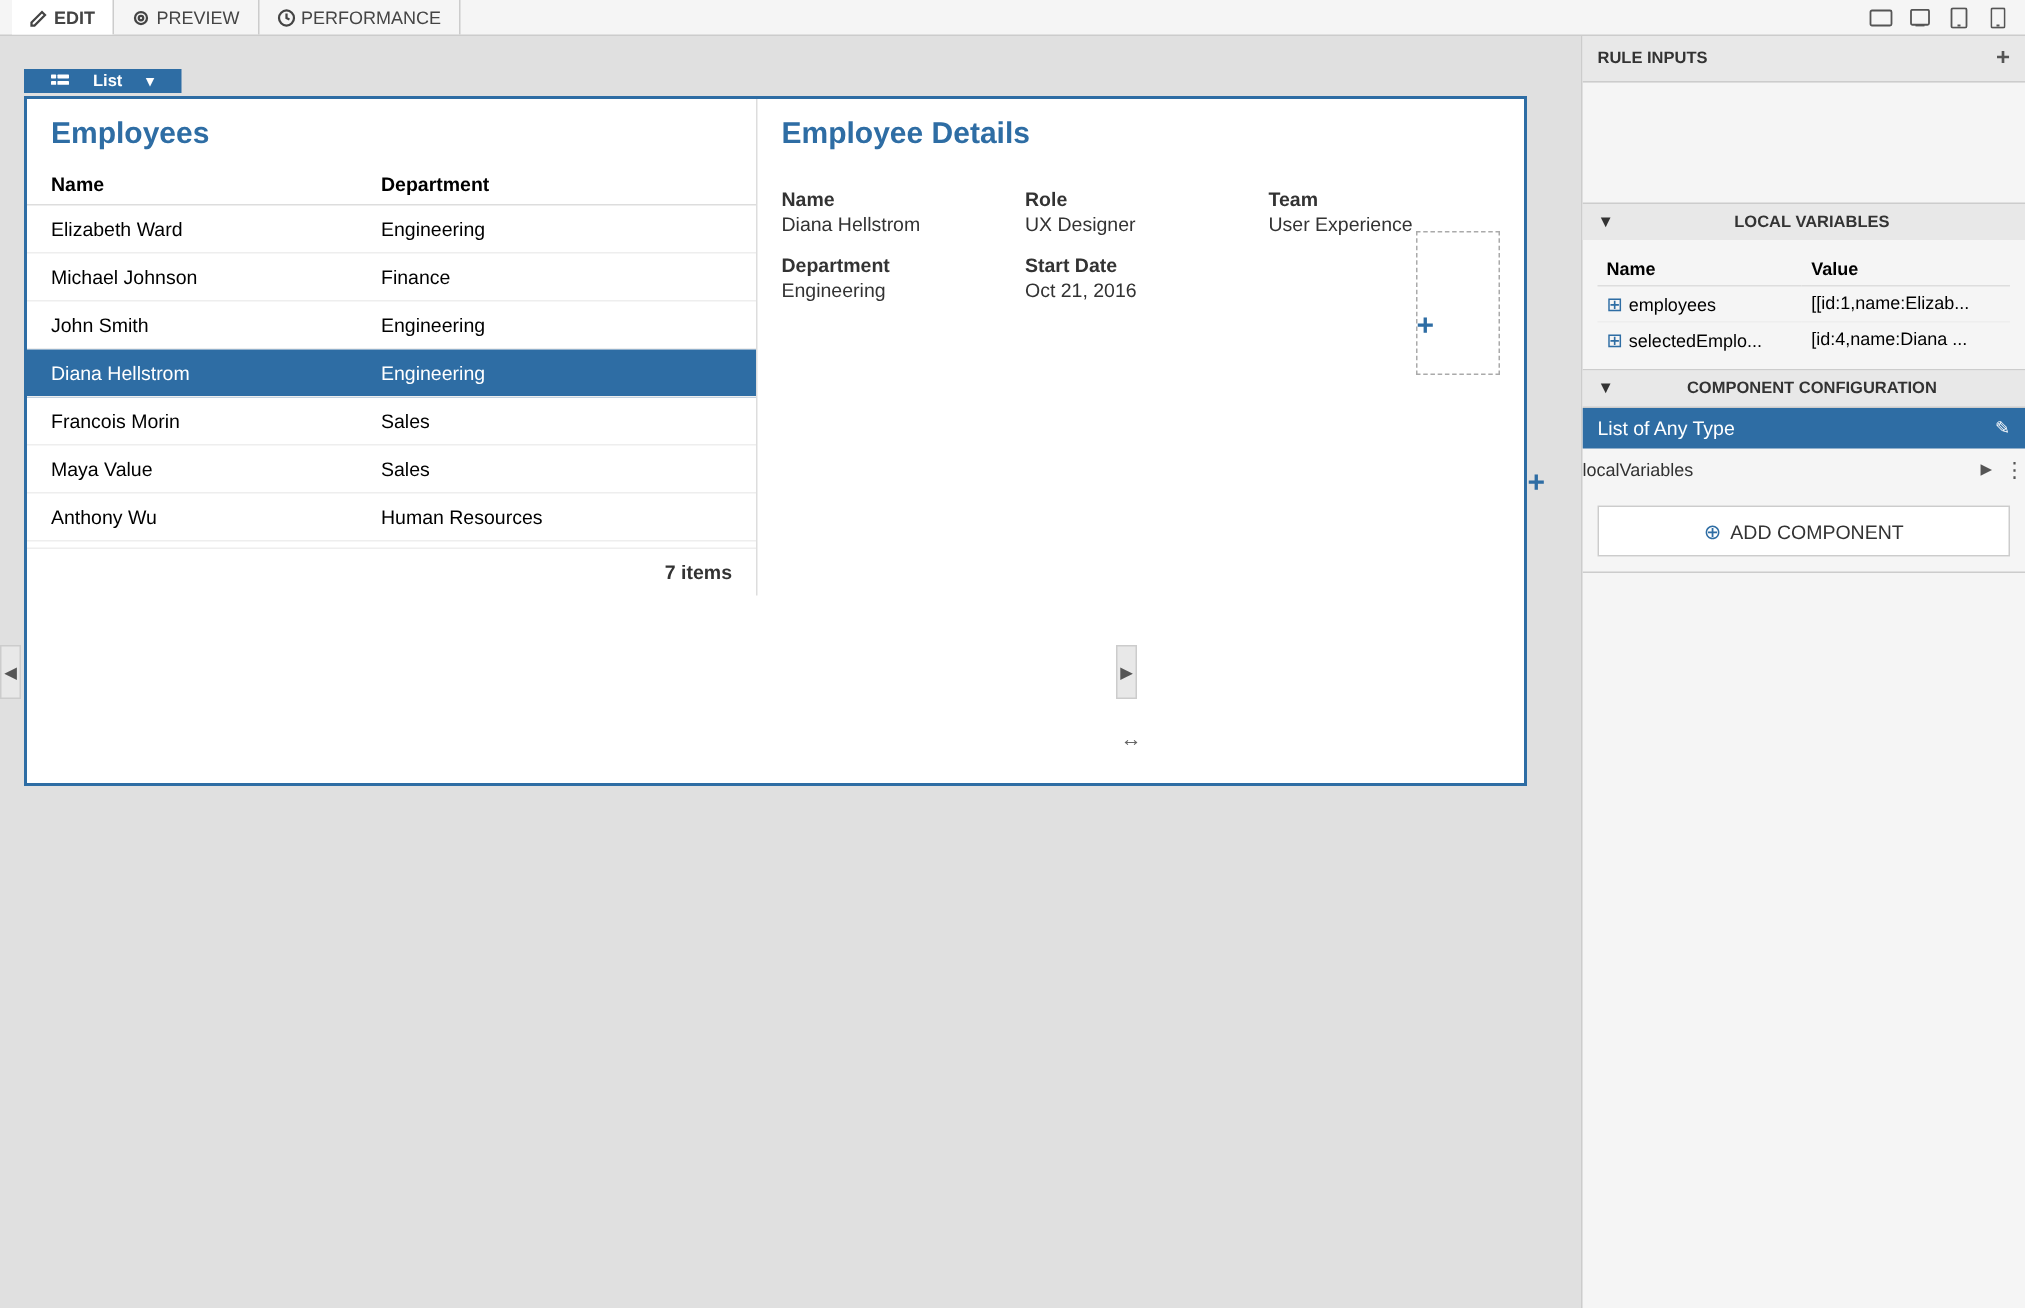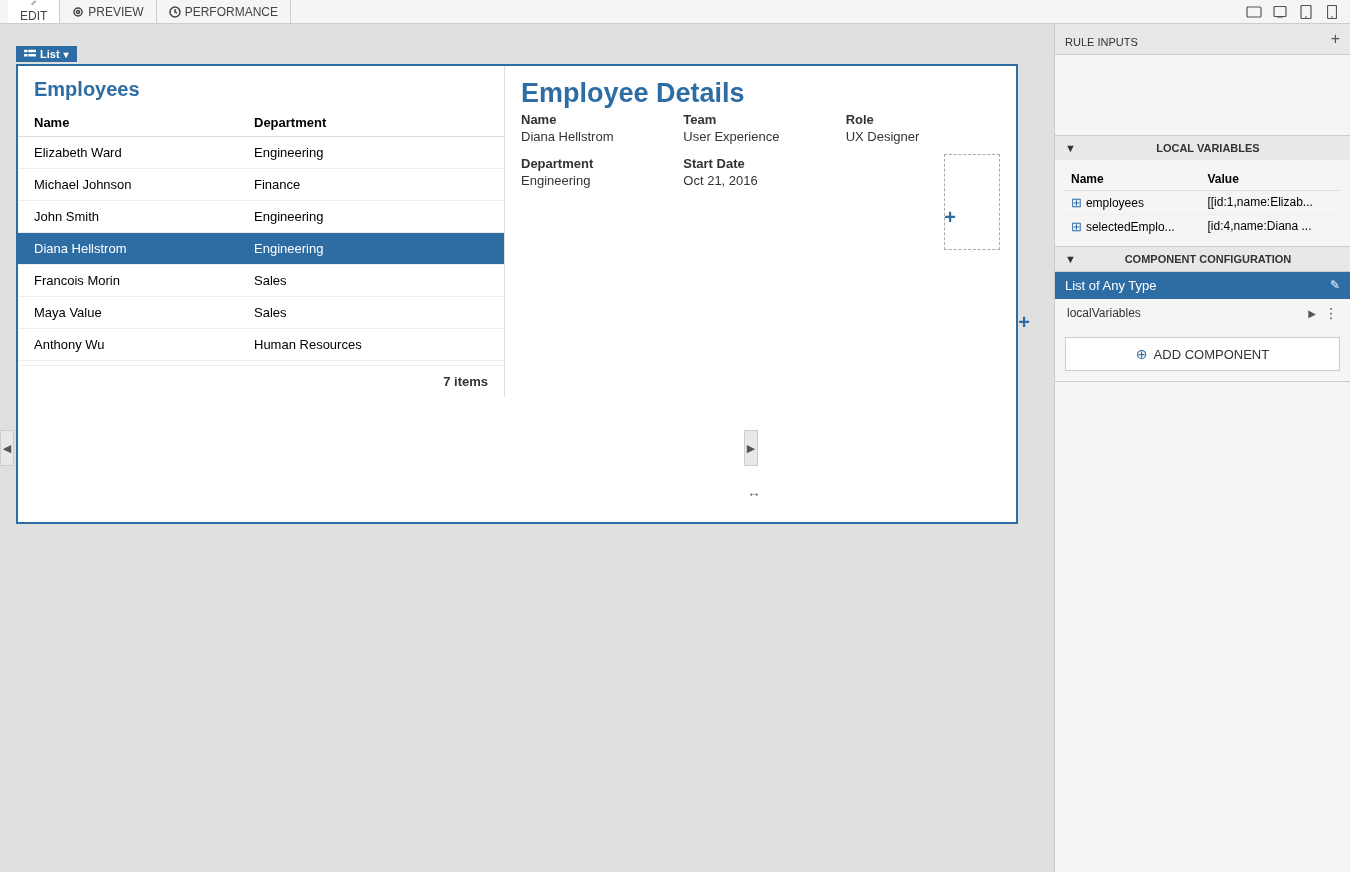--- a/index.html
+++ b/index.html
@@ -9,21 +9,21 @@
     .toolbar {
       display: flex; align-items: center; height: 24px;
       background: #f5f5f5; border-bottom: 1px solid #ccc;
       padding: 0 8px; gap: 0;
     }
     .toolbar-tab {
       display: flex; align-items: center; gap: 4px;
       padding: 0 12px; height: 100%; font-size: 12px;
       color: #444; cursor: pointer; border-right: 1px solid #ccc;
     }
-    .toolbar-tab.active { background: #fff; font-weight: normal; flex-direction: column; }
+    .toolbar-tab.active { background: #fff; font-weight: bold; }
     .toolbar-tab svg { width: 12px; height: 12px; }
     .toolbar-right {
       margin-left: auto; display: flex; align-items: center; gap: 6px;
     }
     .device-icon {
       width: 20px; height: 20px; display: flex; align-items: center;
       justify-content: center; cursor: pointer; color: #555;
     }
 
     
@@ -32,23 +32,23 @@
     }
 
     
     .canvas-area {
       flex: 1; background: #e0e0e0; position: relative; overflow: hidden;
     }
 
     
     .list-badge {
       position: absolute; top: 22px; left: 16px;
-      background: #2e6da4; color: white; padding: 2px 8px;
+      background: #2e6da4; color: white; padding: 2px 18px;
       font-size: 11px; font-weight: bold; display: flex;
-      align-items: center; gap: 4px; cursor: pointer; z-index: 10;
+      align-items: center; gap: 16px; cursor: pointer; z-index: 10;
     }
     .list-badge .chevron { font-size: 10px; }
 
     
     .component-container {
       position: absolute; top: 40px; left: 16px;
       width: 1002px; border: 2px solid #2e6da4;
       background: white; min-height: 460px;
     }
 
@@ -79,22 +79,22 @@
     .row-count {
       text-align: right; padding: 8px 16px; font-weight: bold;
       color: #333; border-top: 1px solid #eee; margin-top: 4px;
     }
 
     
     .employee-detail-section {
       flex: 1; padding: 12px 16px; position: relative;
     }
     .detail-title {
-      font-size: 27px; font-weight: bold; color: #2e6da4;
-      margin-bottom: 3px;
+      font-size: 20px; font-weight: bold; color: #2e6da4;
+      margin-bottom: 24px;
     }
     .detail-grid {
       display: grid; grid-template-columns: 1fr 1fr 1fr; gap: 12px 8px;
     }
     .detail-field-label {
       font-weight: bold; color: #333; font-size: 13px;
       display: block; margin-bottom: 2px;
     }
     .detail-field-value {
       color: #333; font-size: 13px;
@@ -146,21 +146,21 @@
       font-size: 11px; font-weight: bold; color: #333; text-transform: uppercase;
       border-bottom: 1px solid #ccc;
     }
     .comp-name-row {
       display: flex; align-items: flex-start; justify-content: space-between;
       padding: 6px 10px; background: #2e6da4; color: white; font-size: 13px;
     }
     .comp-name-row .edit-icon { color: white; font-size: 12px; cursor: pointer; }
     .local-vars-row {
       display: flex; align-items: center; justify-content: space-between;
-      padding: 6px 12px; font-size: 12px; color: #333; cursor: pointer;
+      padding: 6px 0; font-size: 12px; color: #333; cursor: pointer;
     }
     .local-vars-row .arrow { color: #555; font-size: 10px; }
     .local-vars-row .kebab { color: #555; font-size: 14px; cursor: pointer; }
 
     .add-component-btn {
       margin: 10px; padding: 8px 12px;
       border: 1px solid #ccc; background: white;
       color: #333; font-size: 13px; cursor: pointer;
       display: flex; align-items: center; justify-content: center; gap: 6px;
       width: calc(100% - 20px);
@@ -177,23 +177,23 @@
     }
     .side-arrow-right {
       position: absolute; right: 296px; top: 50%;
       transform: translateY(-50%);
       width: 14px; height: 36px; background: #e8e8e8;
       border: 1px solid #ccc; display: flex; align-items: center;
       justify-content: center; cursor: pointer; color: #555; font-size: 11px;
     }
 
     .rule-inputs-header {
-      display: flex; align-items: flex-end; justify-content: space-between;
+      display: flex; align-items: center; justify-content: space-between;
       padding: 6px 10px; background: #e8e8e8;
-      font-size: 11px; font-weight: normal; color: #333; text-transform: uppercase;
+      font-size: 11px; font-weight: bold; color: #333; text-transform: uppercase;
       border-bottom: 1px solid #ccc;
     }
   </style>
 </head>
 <body>
 
 <div class="toolbar">
   <div class="toolbar-tab active">
     <svg viewBox="0 0 12 12" fill="none" stroke="#444" stroke-width="1.5">
       <path d="M1 9L8 2l2 2L3 11H1V9z"></path>
@@ -306,26 +306,26 @@
           <div class="dashed-box"></div>
 
           <div class="add-icon-top">+</div>
 
           <div class="detail-grid" id="detail-grid">
               <div>
     <span class="detail-field-label">Name</span>
     <span class="detail-field-value">Diana Hellstrom</span>
   </div>
               <div>
+    <span class="detail-field-label">Role</span>
+    <span class="detail-field-value">UX Designer</span>
+  </div>
+              <div>
     <span class="detail-field-label">Team</span>
     <span class="detail-field-value">User Experience</span>
-  </div>
-              <div>
-    <span class="detail-field-label">Role</span>
-    <span class="detail-field-value">UX Designer</span>
   </div>
               <div>
     <span class="detail-field-label">Department</span>
     <span class="detail-field-value">Engineering</span>
   </div>
               <div>
     <span class="detail-field-label">Start Date</span>
     <span class="detail-field-value">Oct 21, 2016</span>
   </div>
             </div>

